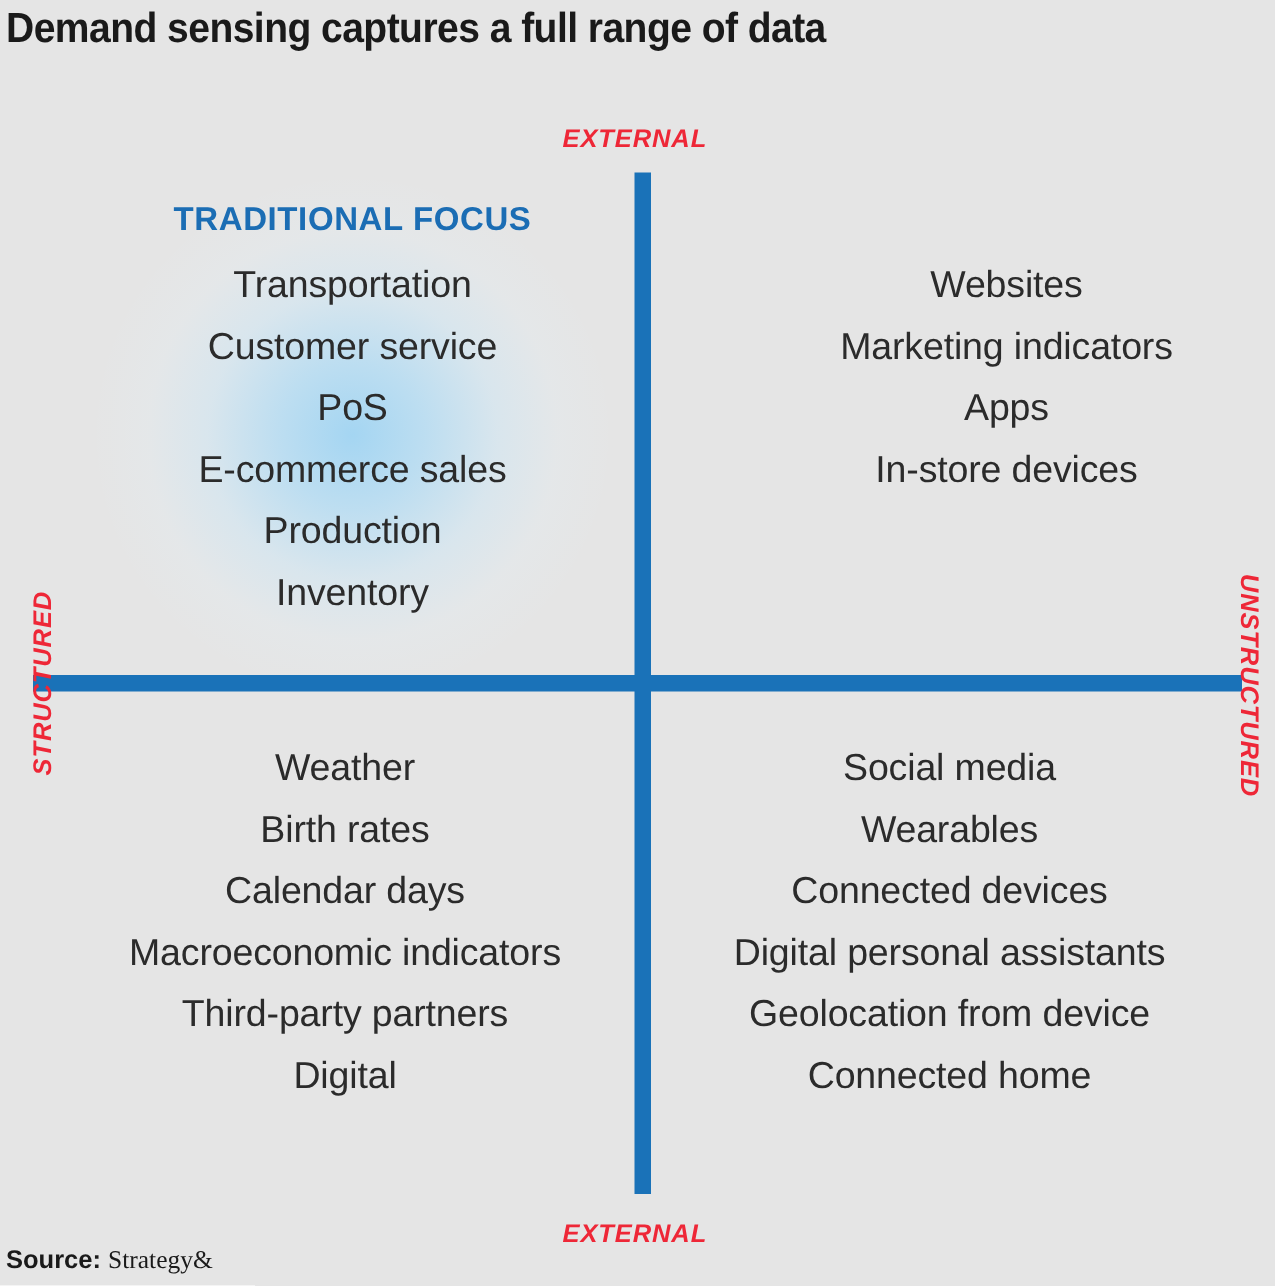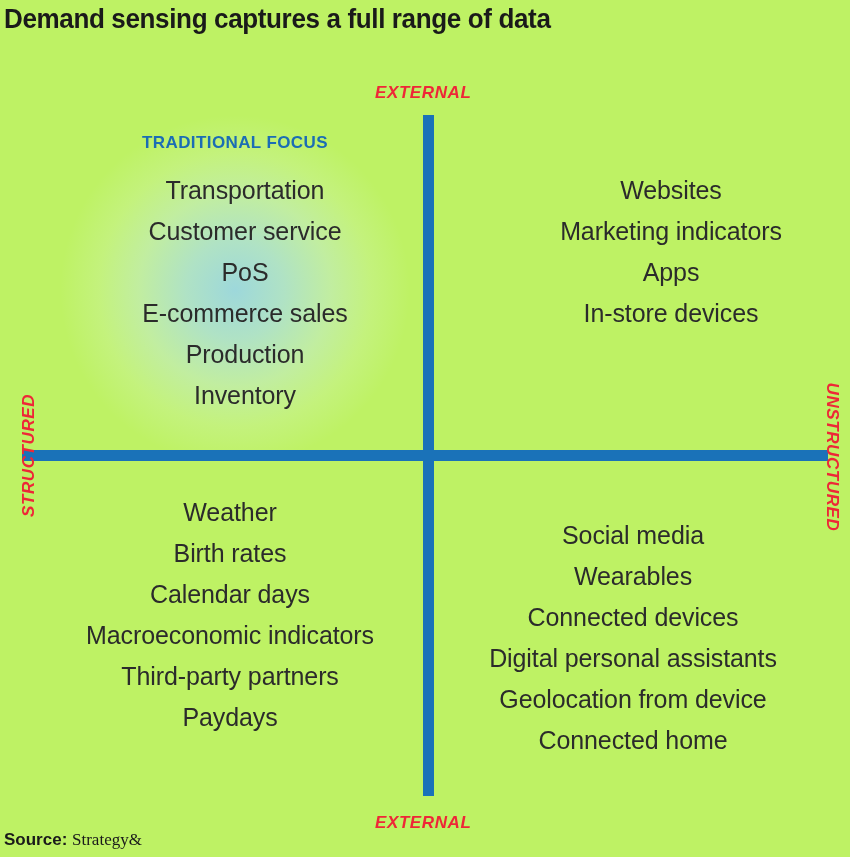--- a/index.html
+++ b/index.html
@@ -9,21 +9,21 @@
   }
   body {
     font-family: "Liberation Sans", "DejaVu Sans", sans-serif;
     -webkit-font-smoothing: antialiased;
   }
 
   #canvas {
     position: relative;
     width: 850px;
     height: 857px;
-    background: #bef264;
+    background: #e5e5e5;
     overflow: hidden;
   }
 
   
   .title {
     position: absolute;
     left: 4px;
     top: 2px;
     width: 820px;
     font-size: 28px;
@@ -109,33 +109,33 @@
   .quad {
     position: absolute;
     text-align: center;
     color: #2b2b2b;
     font-size: 25px;
     line-height: 41px;
     letter-spacing: -0.1px;
   }
   .quad .item { white-space: nowrap; }
 
-  .quad-tl { left: 40px;  top: 170px; width: 410px; }
+  .quad-tl { left: 30px;  top: 170px; width: 410px; }
   .quad-tr { left: 435px; top: 170px; width: 400px; padding-left: 36px; }
   .quad-bl { left: 30px;  top: 492px; width: 400px; }
-  .quad-br { left: 432px; top: 492px; width: 402px; margin-top: 23px; }
+  .quad-br { left: 432px; top: 492px; width: 402px; }
 
   .focus-label {
     position: absolute;
     left: 30px;
     top: 133px;
     width: 410px;
     text-align: center;
     color: #1B6DB4;
-    font-size: 17px;
+    font-size: 22px;
     font-weight: bold;
     letter-spacing: 0.4px;
     white-space: nowrap;
   }
 
   
   .source {
     position: absolute;
     left: 4px;
     top: 830px;
@@ -180,21 +180,21 @@
     <div class="item">Apps</div>
     <div class="item">In-store devices</div>
   </div>
 
   <div class="quad quad-bl">
     <div class="item">Weather</div>
     <div class="item">Birth rates</div>
     <div class="item">Calendar days</div>
     <div class="item">Macroeconomic indicators</div>
     <div class="item">Third-party partners</div>
-    <div class="item">Paydays</div>
+    <div class="item">Digital</div>
   </div>
 
   <div class="quad quad-br">
     <div class="item">Social media</div>
     <div class="item">Wearables</div>
     <div class="item">Connected devices</div>
     <div class="item">Digital personal assistants</div>
     <div class="item">Geolocation from device</div>
     <div class="item">Connected home</div>
   </div>

